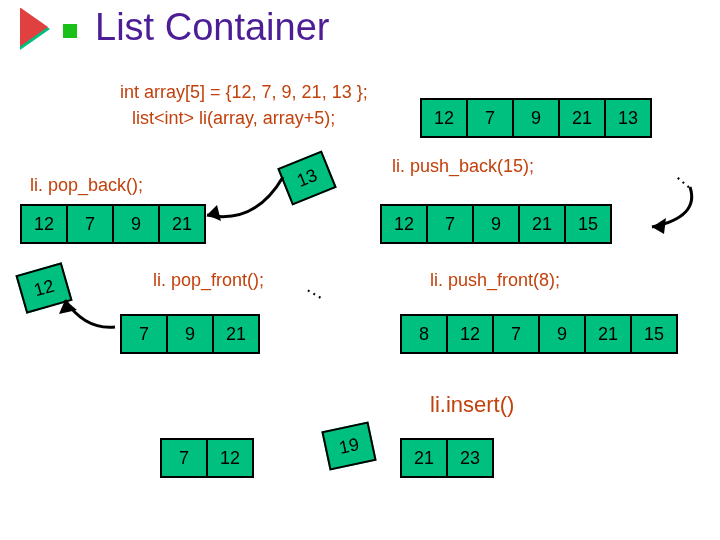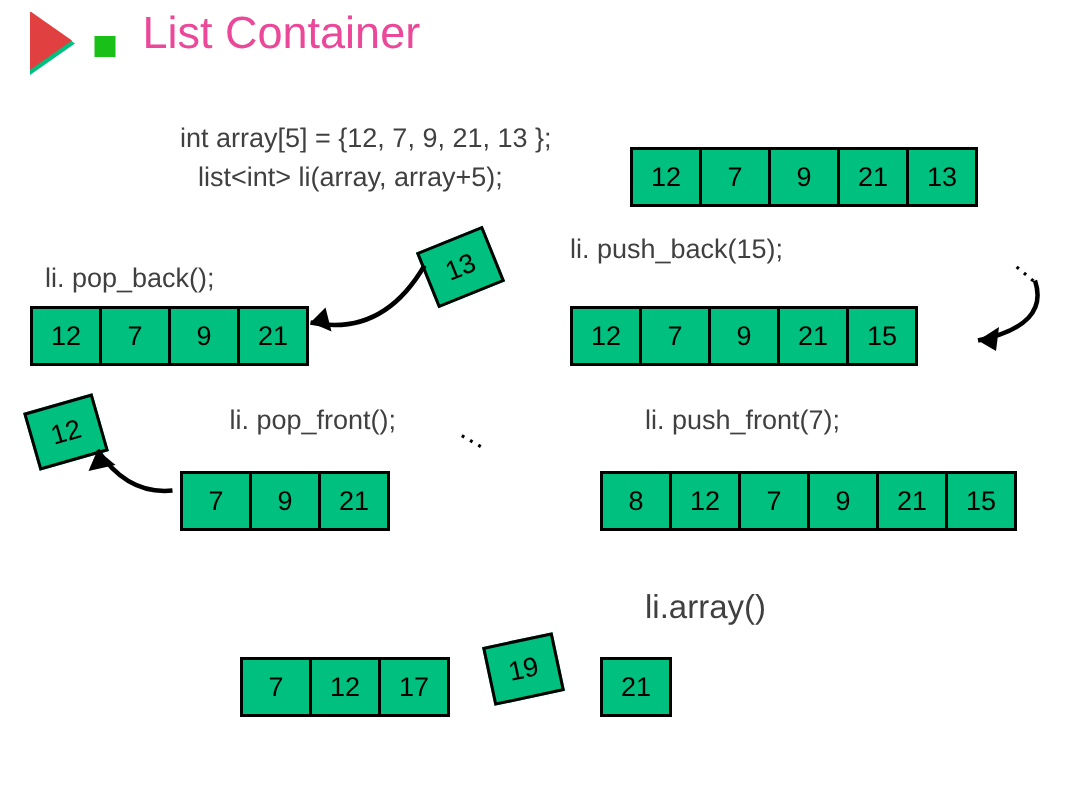--- a/index.html
+++ b/index.html
@@ -1,20 +1,20 @@
 <!DOCTYPE html>
 <html><head>
 <meta charset="utf-8">
 <style>
   html,body{margin:0;padding:0;font-family:Arial,Helvetica,sans-serif}
   body{width:720px;height:540px;position:relative;background:#fff;overflow:hidden}
-  .title{position:absolute;left:95px;top:6px;font-size:30px;color:#ec4899}
+  .title{position:absolute;left:95px;top:6px;font-size:38px;color:#4c1d95}
   .title-bullet{position:absolute;left:63px;top:24px;width:14px;height:14px;background:#18c018}
   .corner-tri{position:absolute;left:20px;top:8px}
-  .code{position:absolute;font-size:18px;color:#404040;white-space:pre}
+  .code{position:absolute;font-size:18px;color:#c2410c;white-space:pre}
   .row{position:absolute;display:flex}
   .cell{width:44px;height:36px;border:2px solid #000;background:#00c080;display:flex;align-items:center;justify-content:center;font-size:18px;margin-left:-2px}
   .cell:first-child{margin-left:0}
   .popped{position:absolute;width:44px;height:36px;border:2px solid #000;background:#00c080;display:flex;align-items:center;justify-content:center;font-size:18px}
   .arrow{position:absolute;pointer-events:none}
   .dots{position:absolute}
 </style>
 </head>
 <body>
 
@@ -42,21 +42,21 @@
   <div class="cell">7</div>
   <div class="cell">9</div>
   <div class="cell">21</div>
 </div>
 <div class="popped" style="left:283px;top:158px;transform:rotate(-22deg)">13</div>
 <svg class="arrow" style="left:195px;top:165px" width="100" height="70">
   <path d="M88 12 Q60 60 12 50" fill="none" stroke="#000" stroke-width="3"></path>
   <polygon points="12,50 22,40 26,56" fill="#000"></polygon>
 </svg>
 
-<div class="code" style="left:380px;top:156px">li. push_back(15);</div>
+<div class="code" style="left:392px;top:156px">li. push_back(15);</div>
 <div class="row" style="left:380px;top:204px">
   <div class="cell">12</div>
   <div class="cell">7</div>
   <div class="cell">9</div>
   <div class="cell">21</div>
   <div class="cell">15</div>
 </div>
 <svg class="dots" style="left:640px;top:162px" width="70" height="85">
   <text x="35" y="15" transform="rotate(40 35 15)" font-size="20">…</text>
   <path d="M50 25 Q60 55 12 65" fill="none" stroke="#000" stroke-width="3"></path>
@@ -71,32 +71,32 @@
   <div class="cell">21</div>
 </div>
 <svg class="arrow" style="left:55px;top:282px" width="80" height="60">
   <path d="M60 45 Q30 48 10 18" fill="none" stroke="#000" stroke-width="3"></path>
   <polygon points="10,18 4,32 22,28" fill="#000"></polygon>
 </svg>
 <svg class="dots" style="left:280px;top:270px" width="60" height="70">
   <text x="25" y="20" transform="rotate(30 25 20)" font-size="20">…</text>
 </svg>
 
-<div class="code" style="left:430px;top:270px">li. push_front(7);</div>
+<div class="code" style="left:430px;top:270px">li. push_front(8);</div>
 <div class="row" style="left:400px;top:314px">
   <div class="cell">8</div>
   <div class="cell">12</div>
   <div class="cell">7</div>
   <div class="cell">9</div>
   <div class="cell">21</div>
   <div class="cell">15</div>
 </div>
 
-<div class="code" style="left:430px;top:392px;font-size:22px">li.array()</div>
+<div class="code" style="left:430px;top:392px;font-size:22px">li.insert()</div>
 <div class="row" style="left:160px;top:438px">
   <div class="cell">7</div>
   <div class="cell">12</div>
-  <div class="cell">17</div>
 </div>
 <div class="popped" style="left:325px;top:426px;transform:rotate(-12deg)">19</div>
 <div class="row" style="left:400px;top:438px">
   <div class="cell">21</div>
+  <div class="cell">23</div>
 </div>
 
 </body></html>

